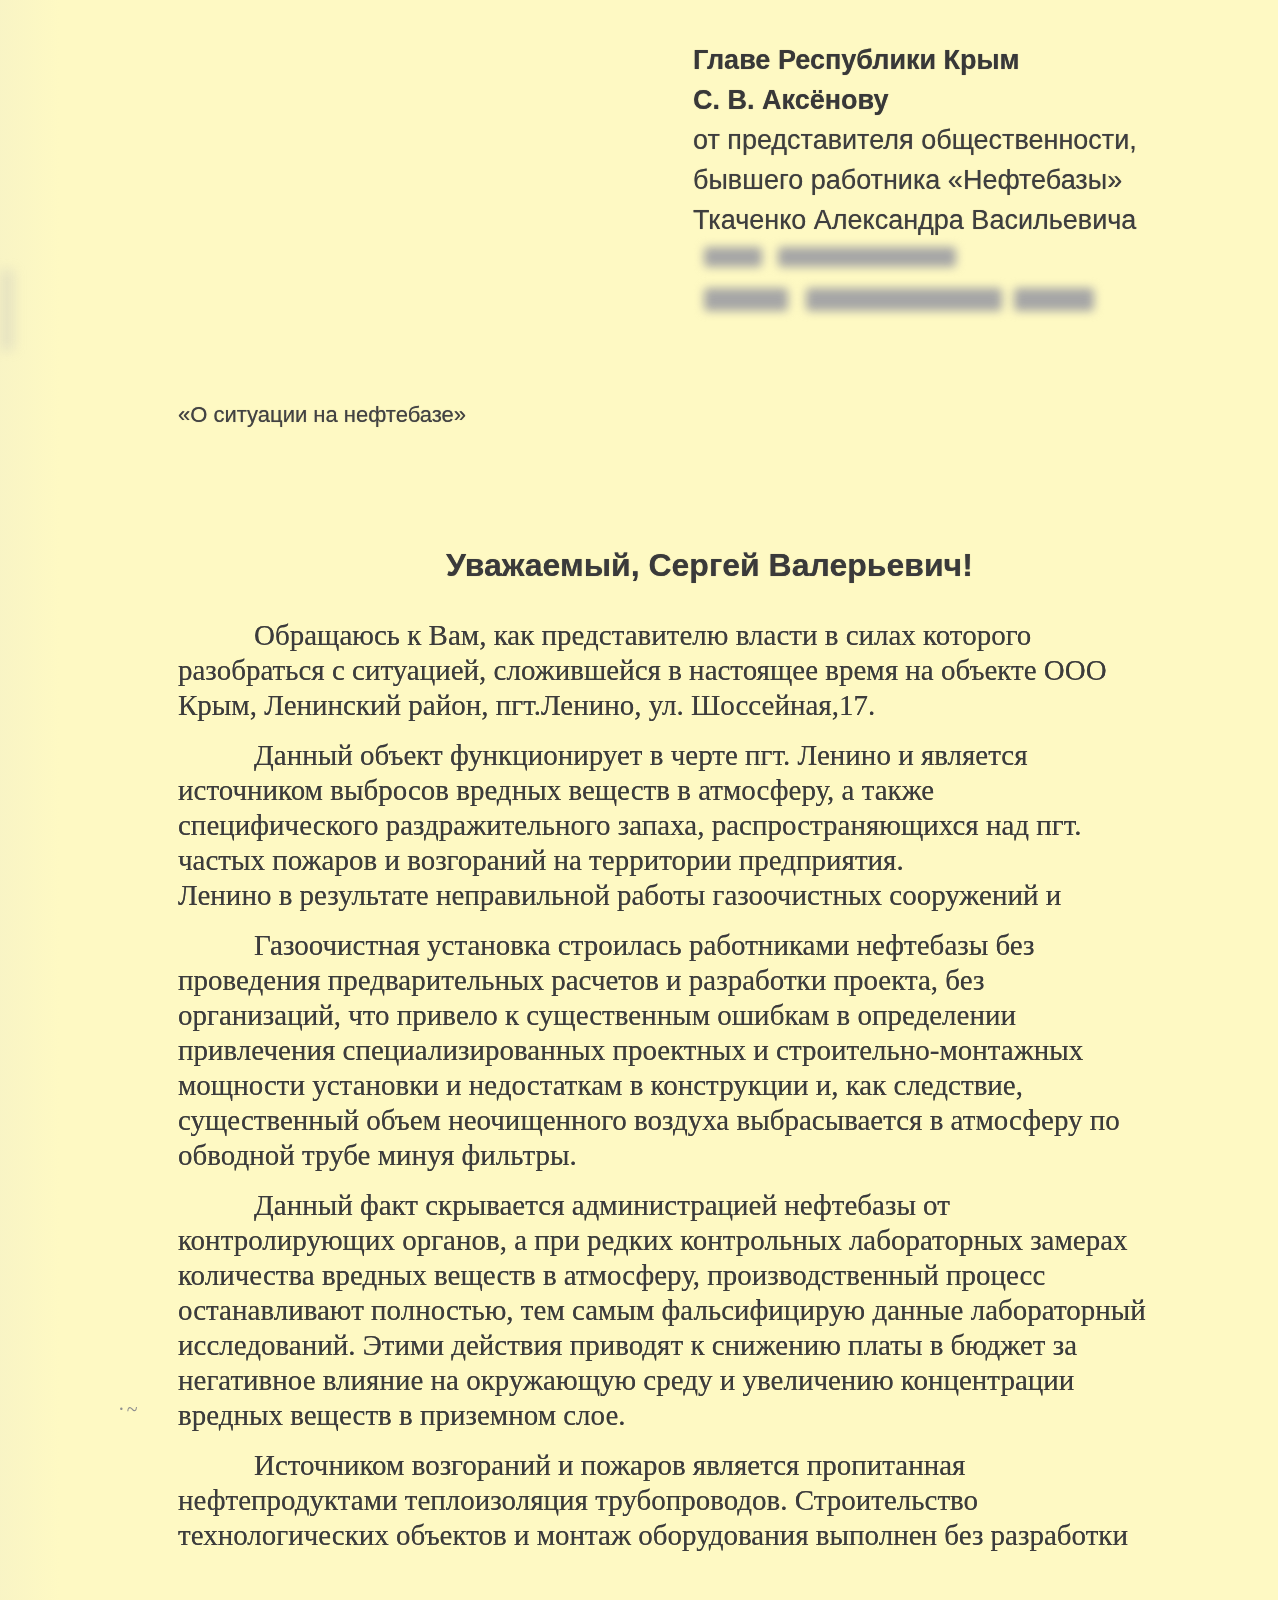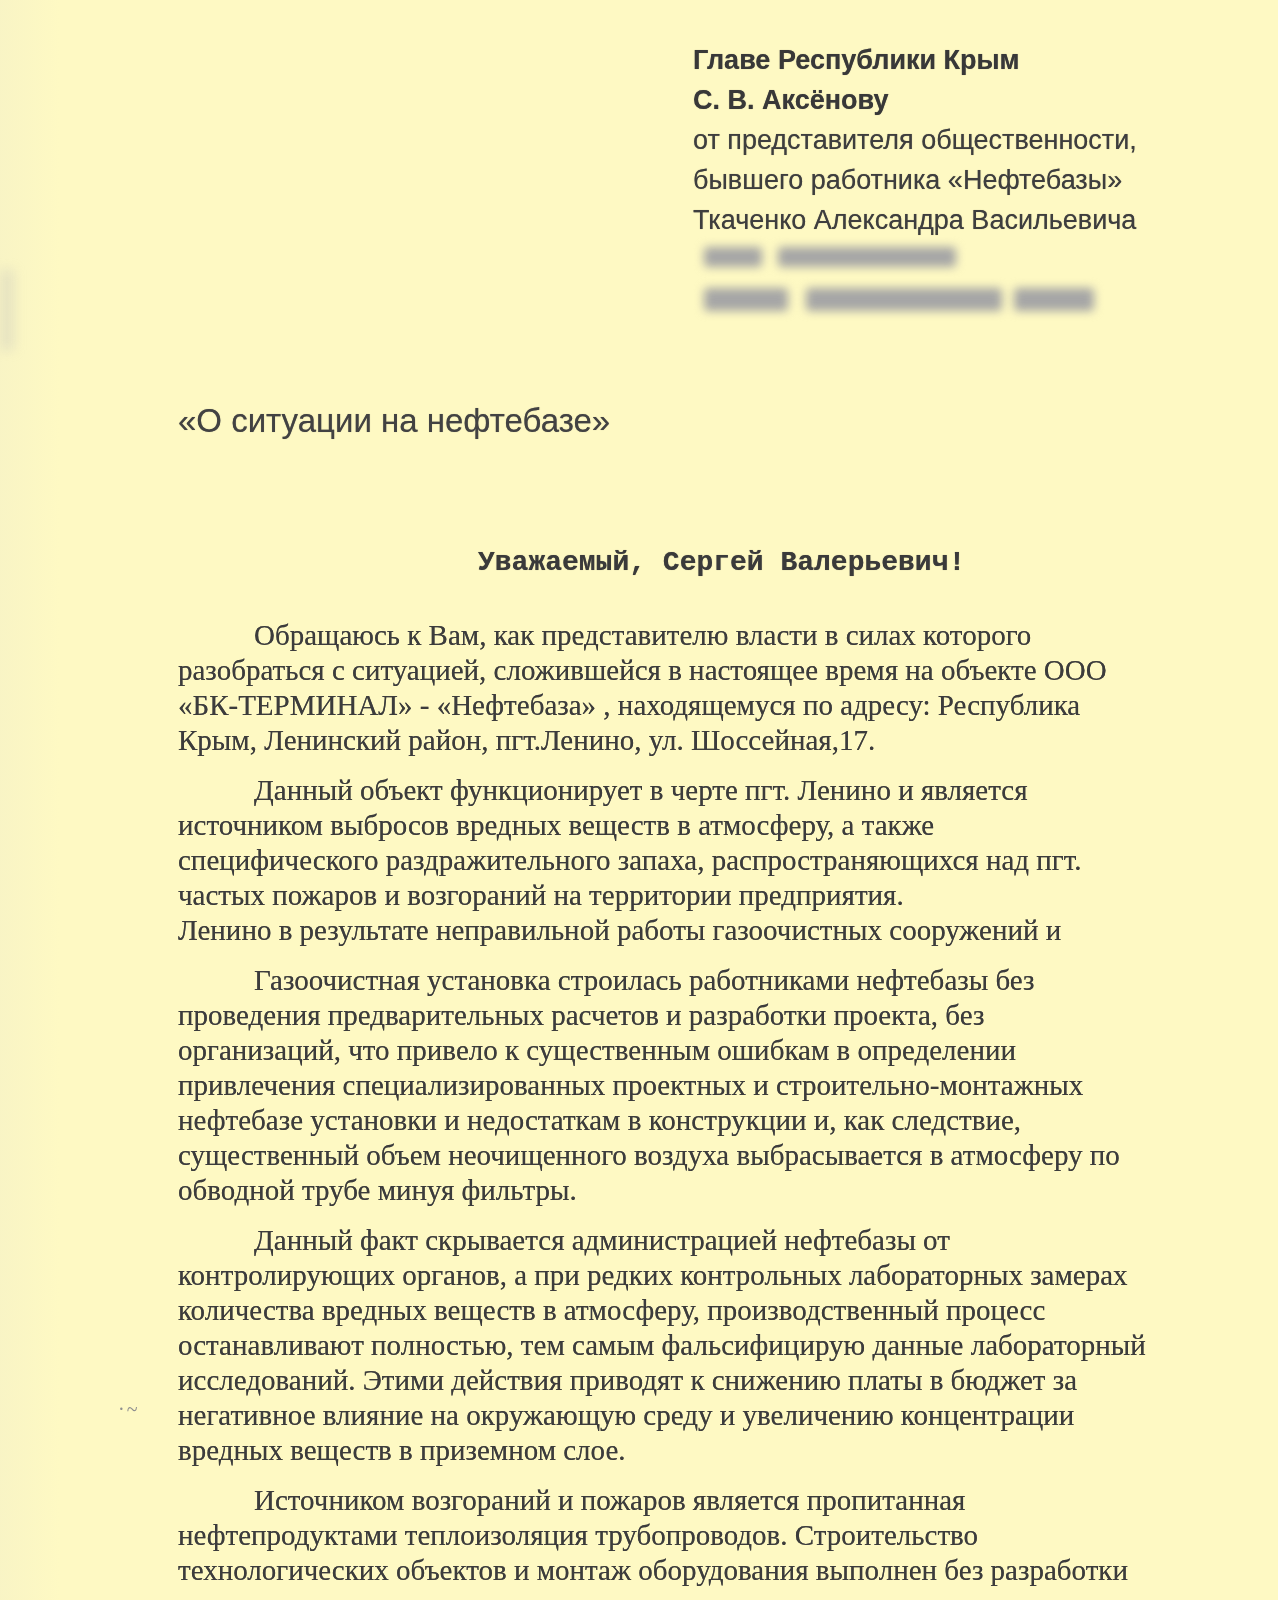--- a/index.html
+++ b/index.html
@@ -67,33 +67,33 @@
   .redacted-1 { left: 704px; top: 247px; height: 20px; }
   .redacted-2 { left: 704px; top: 288px; height: 23px; }
   .redacted .g { background: transparent; }
 
   
   .subject {
     position: absolute;
     left: 178px;
     top: 402px;
     font-family: "Liberation Sans", sans-serif;
-    font-size: 33px;
+    font-size: 22px;
     color: #424242;
     text-shadow: 0 0 0.7px rgba(66,66,66,0.7);
     white-space: nowrap;
   }
 
   
   .salutation {
     position: absolute;
-    left: 478px;
+    left: 446px;
     top: 547px;
-    font-family: Liberation Mono, monospace;
-    font-size: 28px;
+    font-family: Liberation Sans, sans-serif;
+    font-size: 32px;
     font-weight: 700;
     color: #3a3a3a;
     text-shadow: 0 0 0.7px rgba(58,58,58,0.75);
     white-space: nowrap;
   }
 
   
   .letter-body {
     position: absolute;
     left: 178px;
@@ -141,36 +141,35 @@
 
   <div class="subject">«О ситуации на нефтебазе»</div>
 
   <div class="salutation">Уважаемый, Сергей Валерьевич!</div>
 
   <div class="letter-body">
 
   <div class="para">
         <div class="line first">Обращаюсь к Вам, как представителю власти в силах которого</div>
         <div class="line">разобраться с ситуацией, сложившейся в настоящее время на объекте ООО</div>
-        <div class="line">«БК-ТЕРМИНАЛ» - «Нефтебаза» , находящемуся  по адресу: Республика</div>
         <div class="line">Крым, Ленинский район, пгт.Ленино, ул. Шоссейная,17.</div>
       </div>
       <div class="para">
         <div class="line first">Данный объект функционирует в черте пгт. Ленино и является</div>
         <div class="line">источником выбросов вредных веществ в атмосферу, а также</div>
         <div class="line">специфического раздражительного запаха, распространяющихся над пгт.</div>
         <div class="line">частых пожаров и возгораний на территории предприятия.</div>
         <div class="line">Ленино в результате неправильной работы газоочистных сооружений и</div>
       </div>
       <div class="para">
         <div class="line first">Газоочистная установка строилась работниками нефтебазы без</div>
         <div class="line">проведения предварительных расчетов и разработки проекта, без</div>
         <div class="line">организаций, что привело к существенным ошибкам в определении</div>
         <div class="line">привлечения специализированных проектных и строительно-монтажных</div>
-        <div class="line">нефтебазе установки и недостаткам в конструкции и, как следствие,</div>
+        <div class="line">мощности установки и недостаткам в конструкции и, как следствие,</div>
         <div class="line">существенный объем неочищенного воздуха выбрасывается в атмосферу по</div>
         <div class="line">обводной трубе минуя фильтры.</div>
       </div>
       <div class="para">
         <div class="line first">Данный факт скрывается администрацией нефтебазы от</div>
         <div class="line">контролирующих органов, а при редких контрольных лабораторных замерах</div>
         <div class="line">количества вредных веществ в атмосферу, производственный процесс</div>
         <div class="line">останавливают полностью, тем самым фальсифицирую данные лабораторный</div>
         <div class="line">исследований. Этими действия приводят к снижению платы в бюджет за</div>
         <div class="line">негативное влияние на окружающую среду и увеличению концентрации</div>

